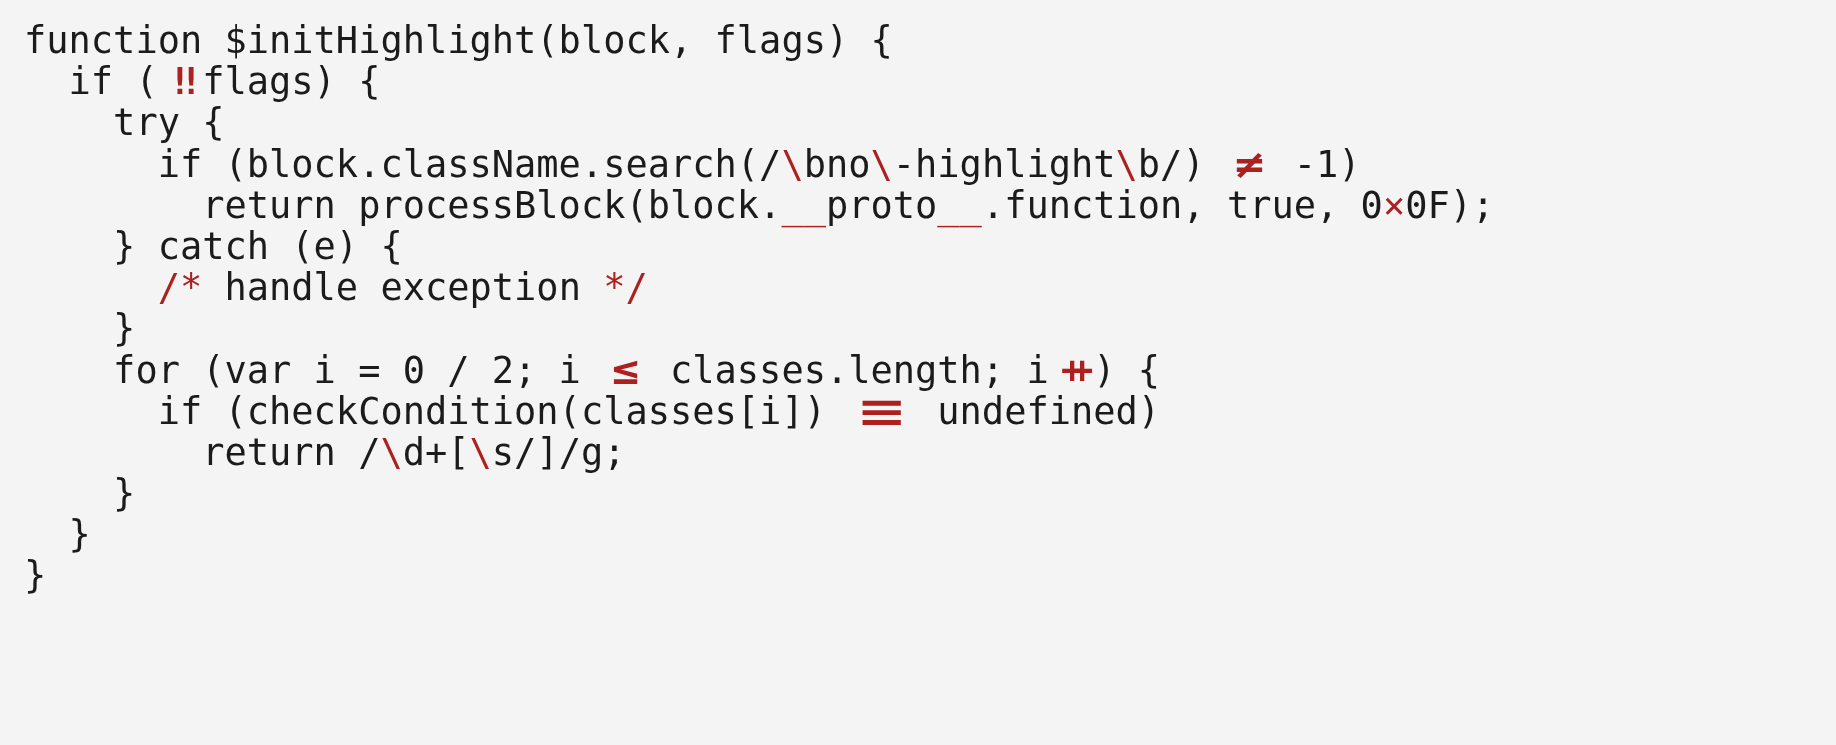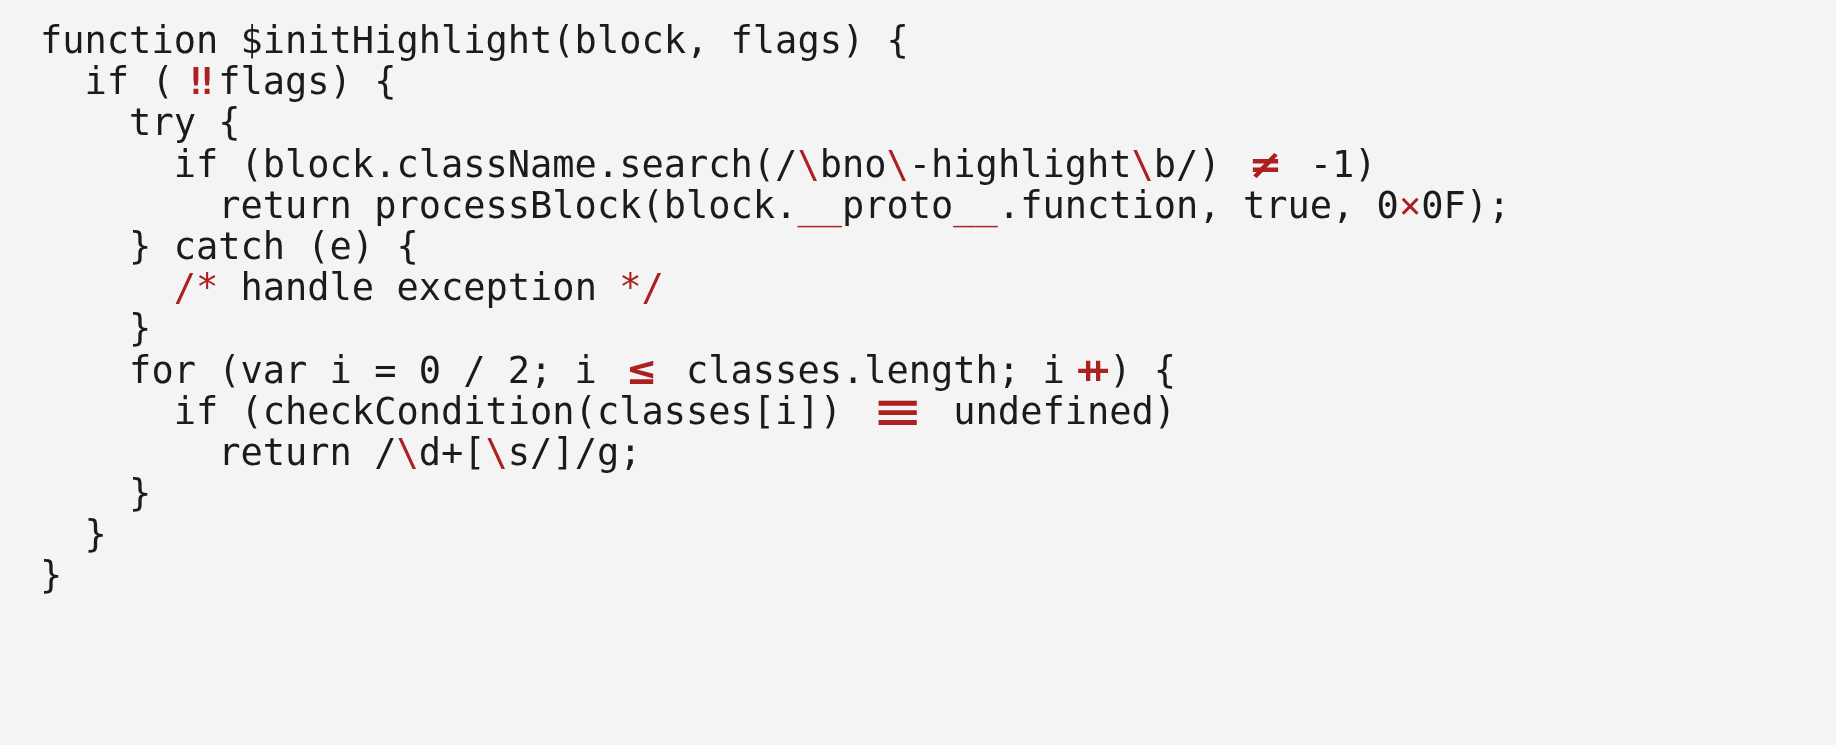--- a/index.html
+++ b/index.html
@@ -7,21 +7,21 @@
     padding: 0;
   }
   body {
     width: 1836px;
     height: 745px;
     overflow: hidden;
     background: #f4f4f5; 
   }
   #code {
     margin: 0;
-    padding: 20px 0 0 40px;
+    padding: 20px 0 0 24px;
     font-family: "DejaVu Sans Mono", monospace;
     font-size: 37px;
     line-height: 41.2px;
     color: #1b1b1b; 
     white-space: pre;
   }
   .line {
     height: 41.2px;
   }
   

